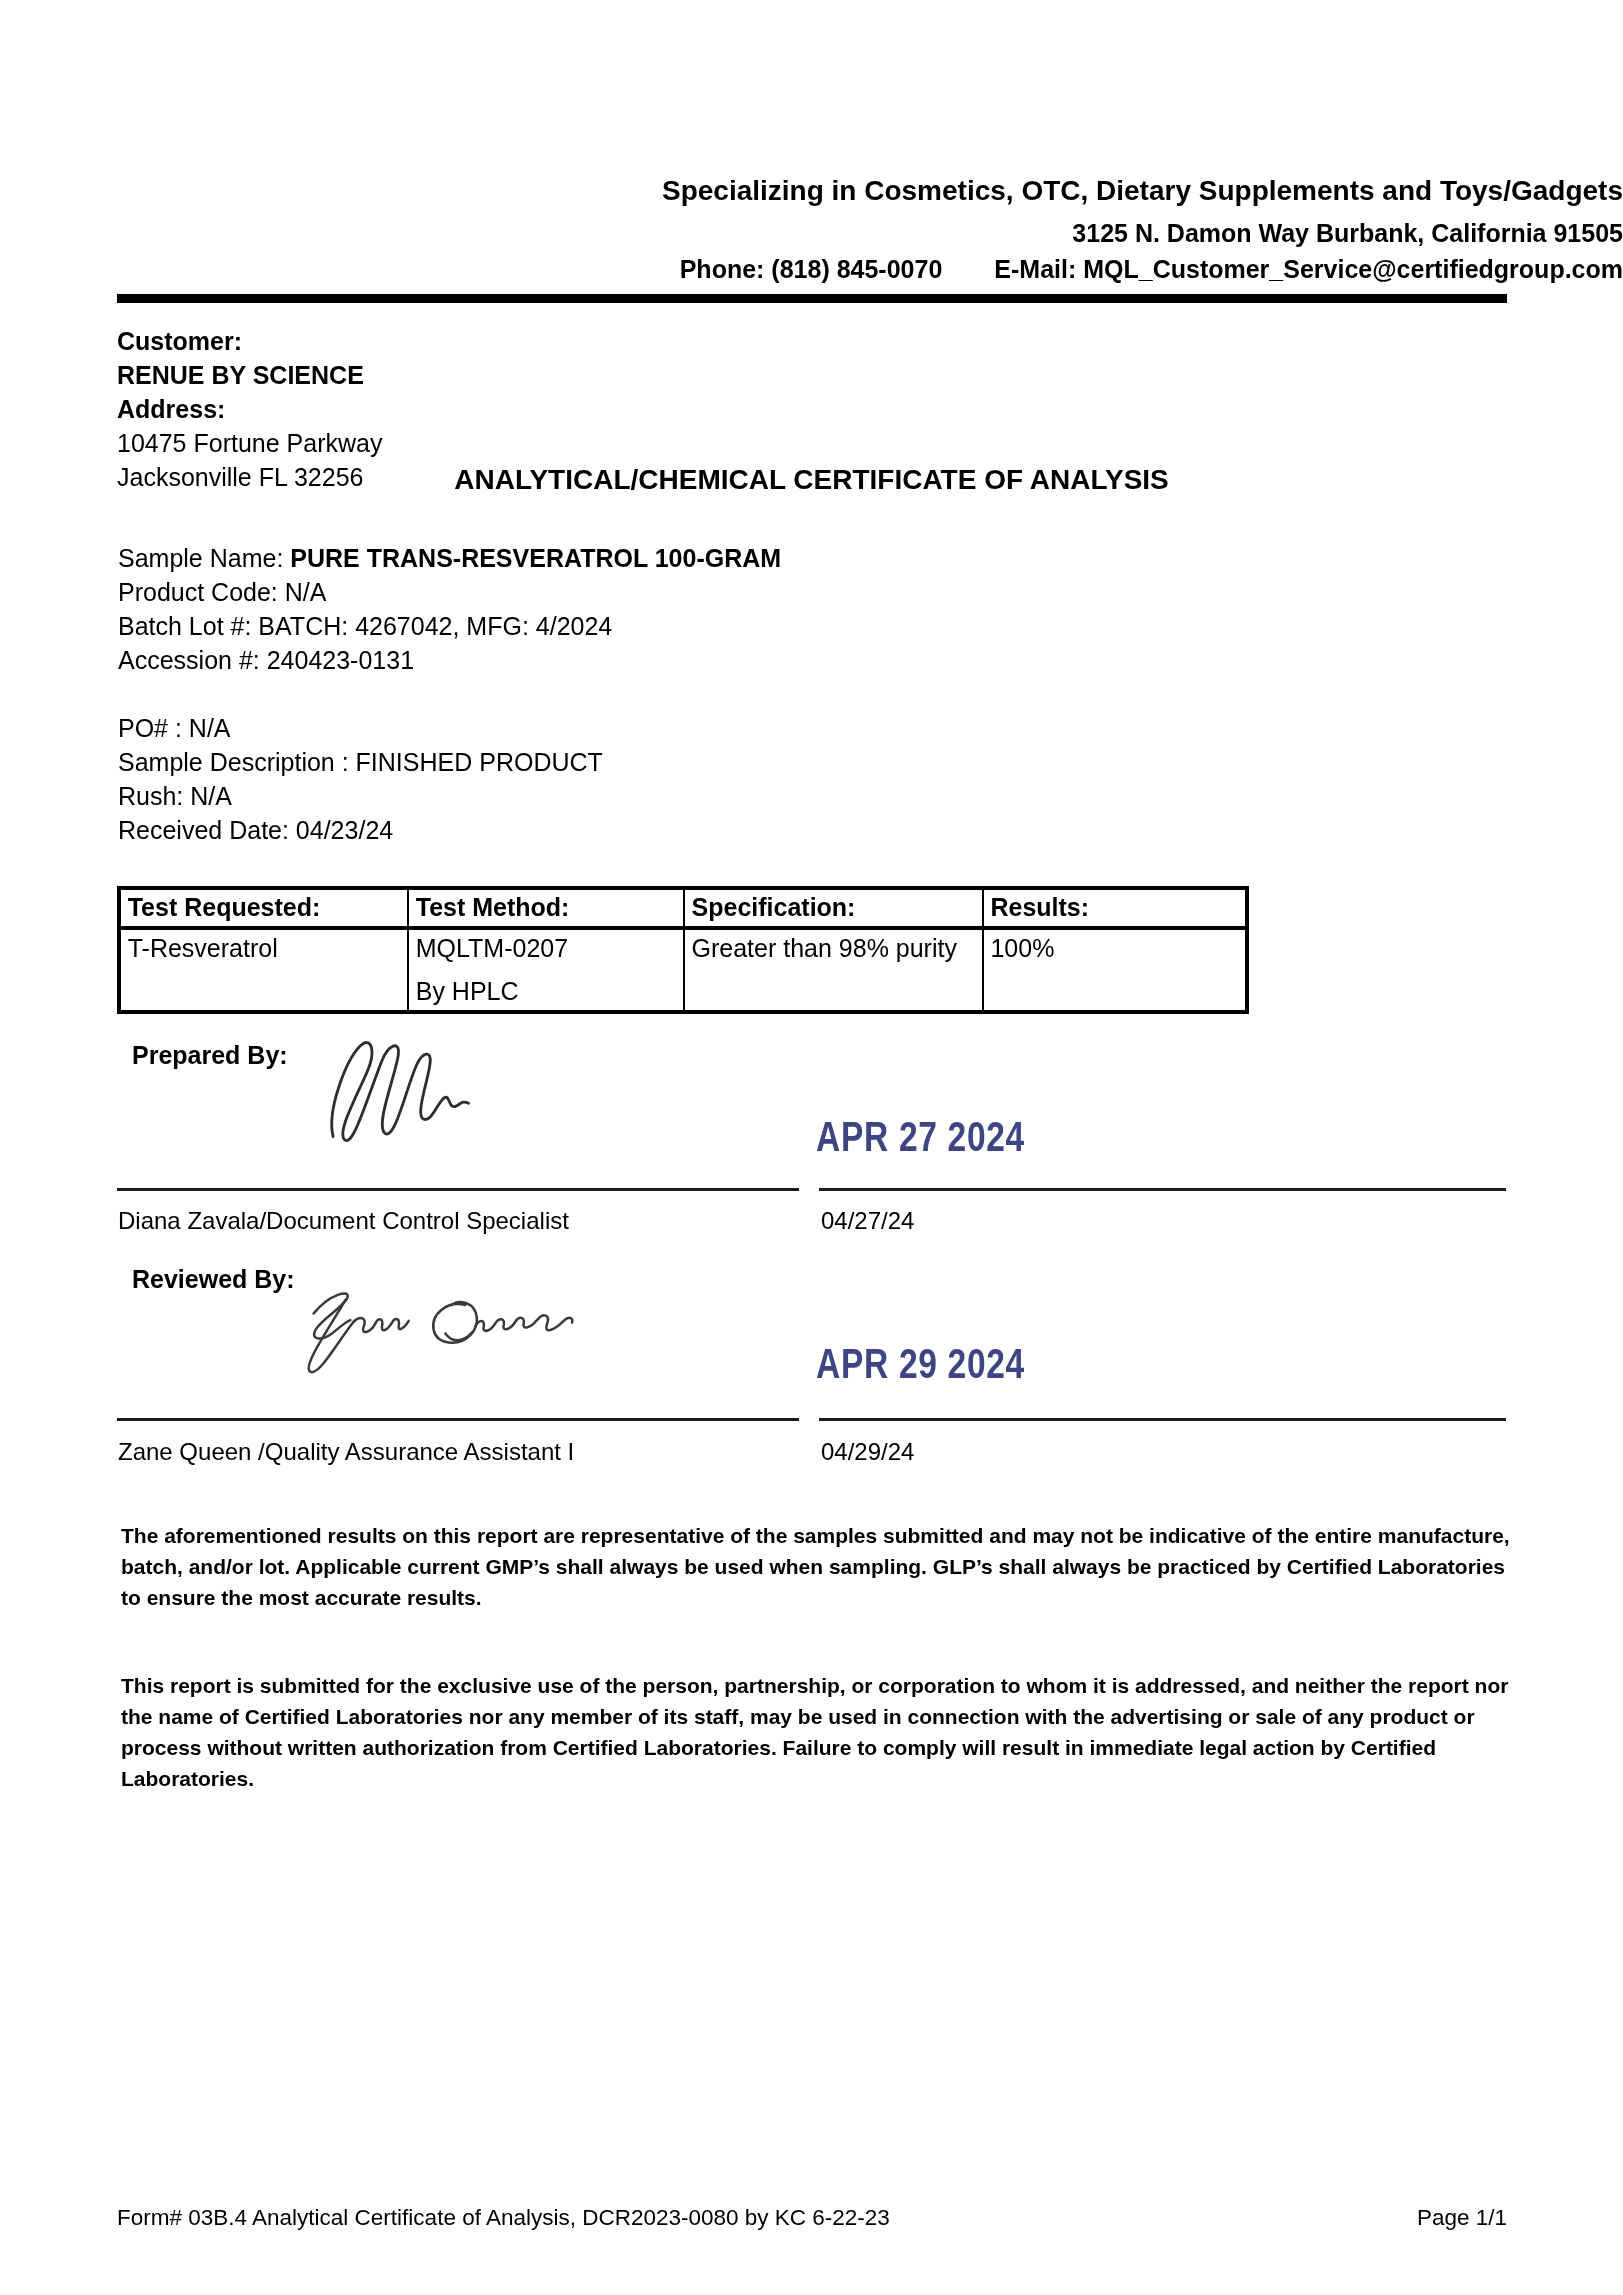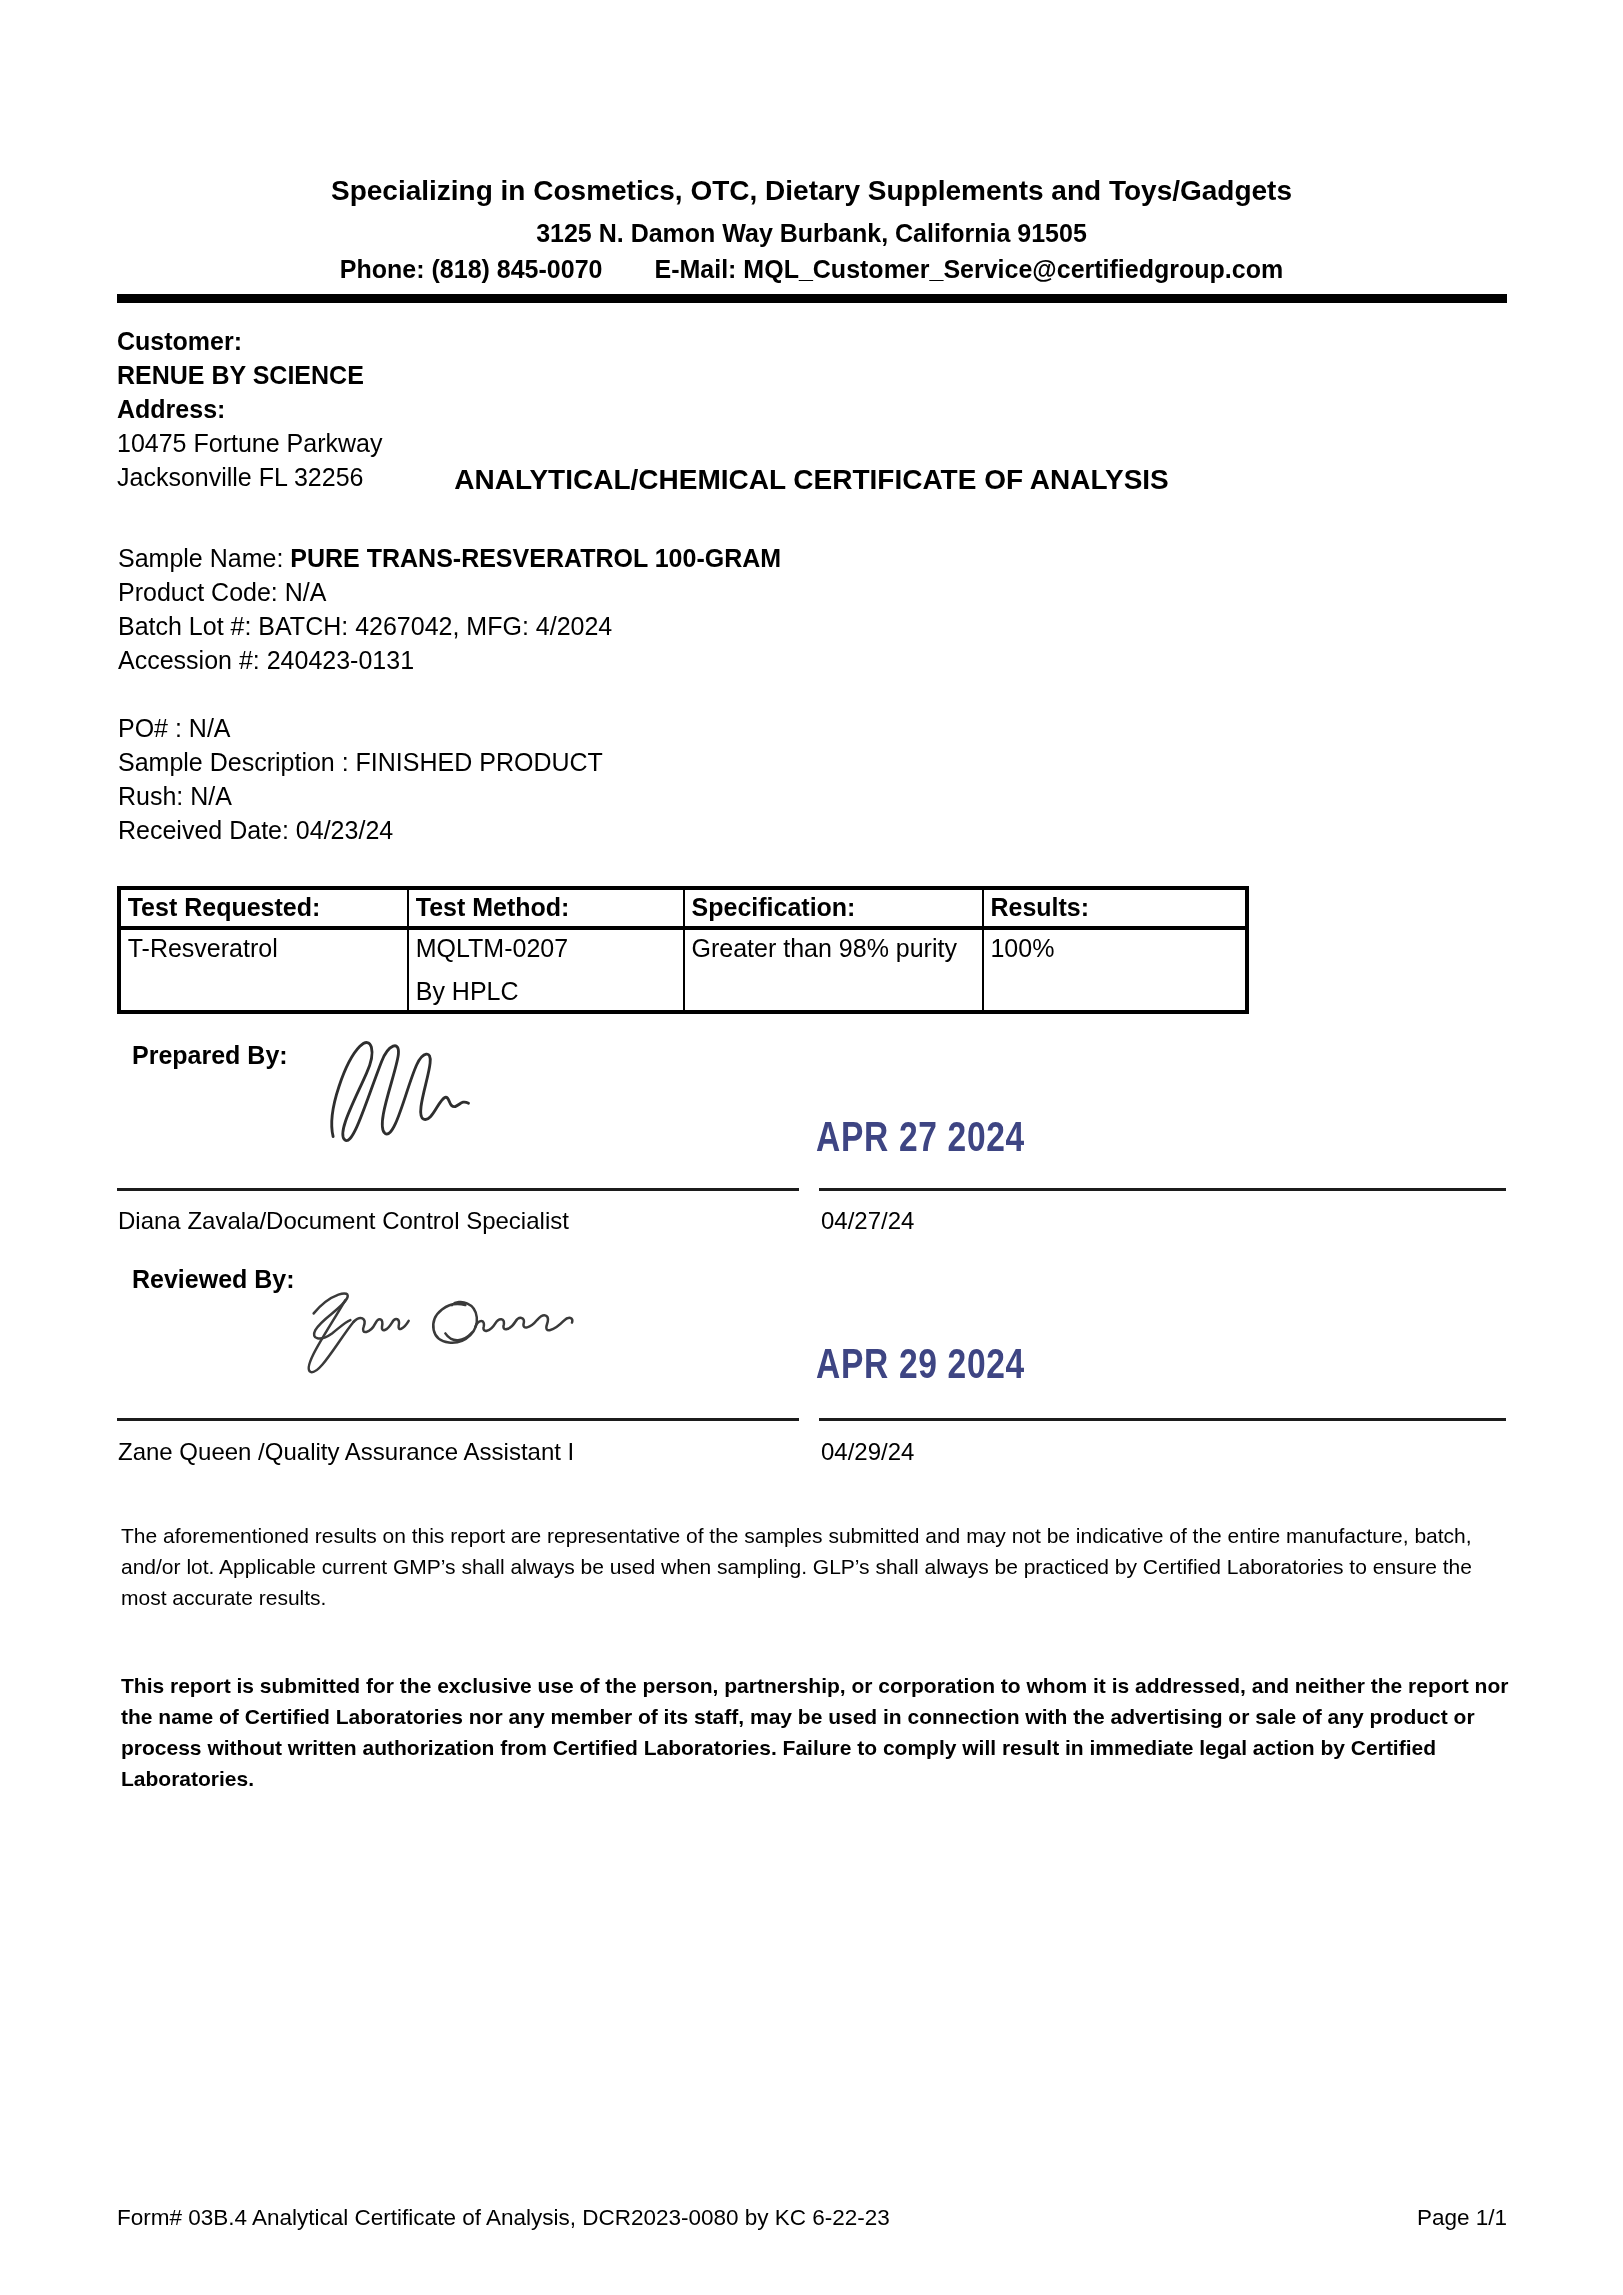--- a/index.html
+++ b/index.html
@@ -34,21 +34,21 @@
   }
   .logo-tagline {
     font-size: 23.4px;
     font-weight: 700;
     color: #9b9ea3;
     letter-spacing: 1.3px;
     margin-top: 5px;
     margin-left: 3.3px;
   }
 
-  .center-line { position: absolute; left: 0; right: 0; text-align: center; }
+  .center-line { position: absolute; left: 0; right: 0; text-align: right; }
   .spec-line   { top: 175px; font-size: 28px; font-weight: 700; }
   .addr-line   { top: 219px; font-size: 25px; font-weight: 700; }
   .contact-line{ top: 255px; font-size: 25px; font-weight: 700; }
   .contact-line .gap { display: inline-block; width: 52px; }
 
   .top-rule {
     position: absolute;
     top: 294px; left: 117px; width: 1390px; height: 9.2px;
     background: #000;
   }
@@ -146,21 +146,21 @@
   .cap-name-2 { top: 1430px; left: 118px; }
   .cap-date-2 { top: 1430px; left: 821px; }
 
   
   .disclaimer {
     position: absolute;
     left: 121px; width: 1395px;
     font-size: 21px;
     line-height: 31px;
   }
-  .disc-1 { top: 1520px; font-weight: 400; }
+  .disc-1 { top: 1520px; font-weight: 700; }
   .disc-2 { top: 1630px; font-weight: 700; margin-top: 40px; }
 
   
   .footer-row {
     position: absolute;
     top: 2205px; left: 117px; width: 1390px;
     display: flex;
     justify-content: space-between;
     font-size: 22.5px;
   }

